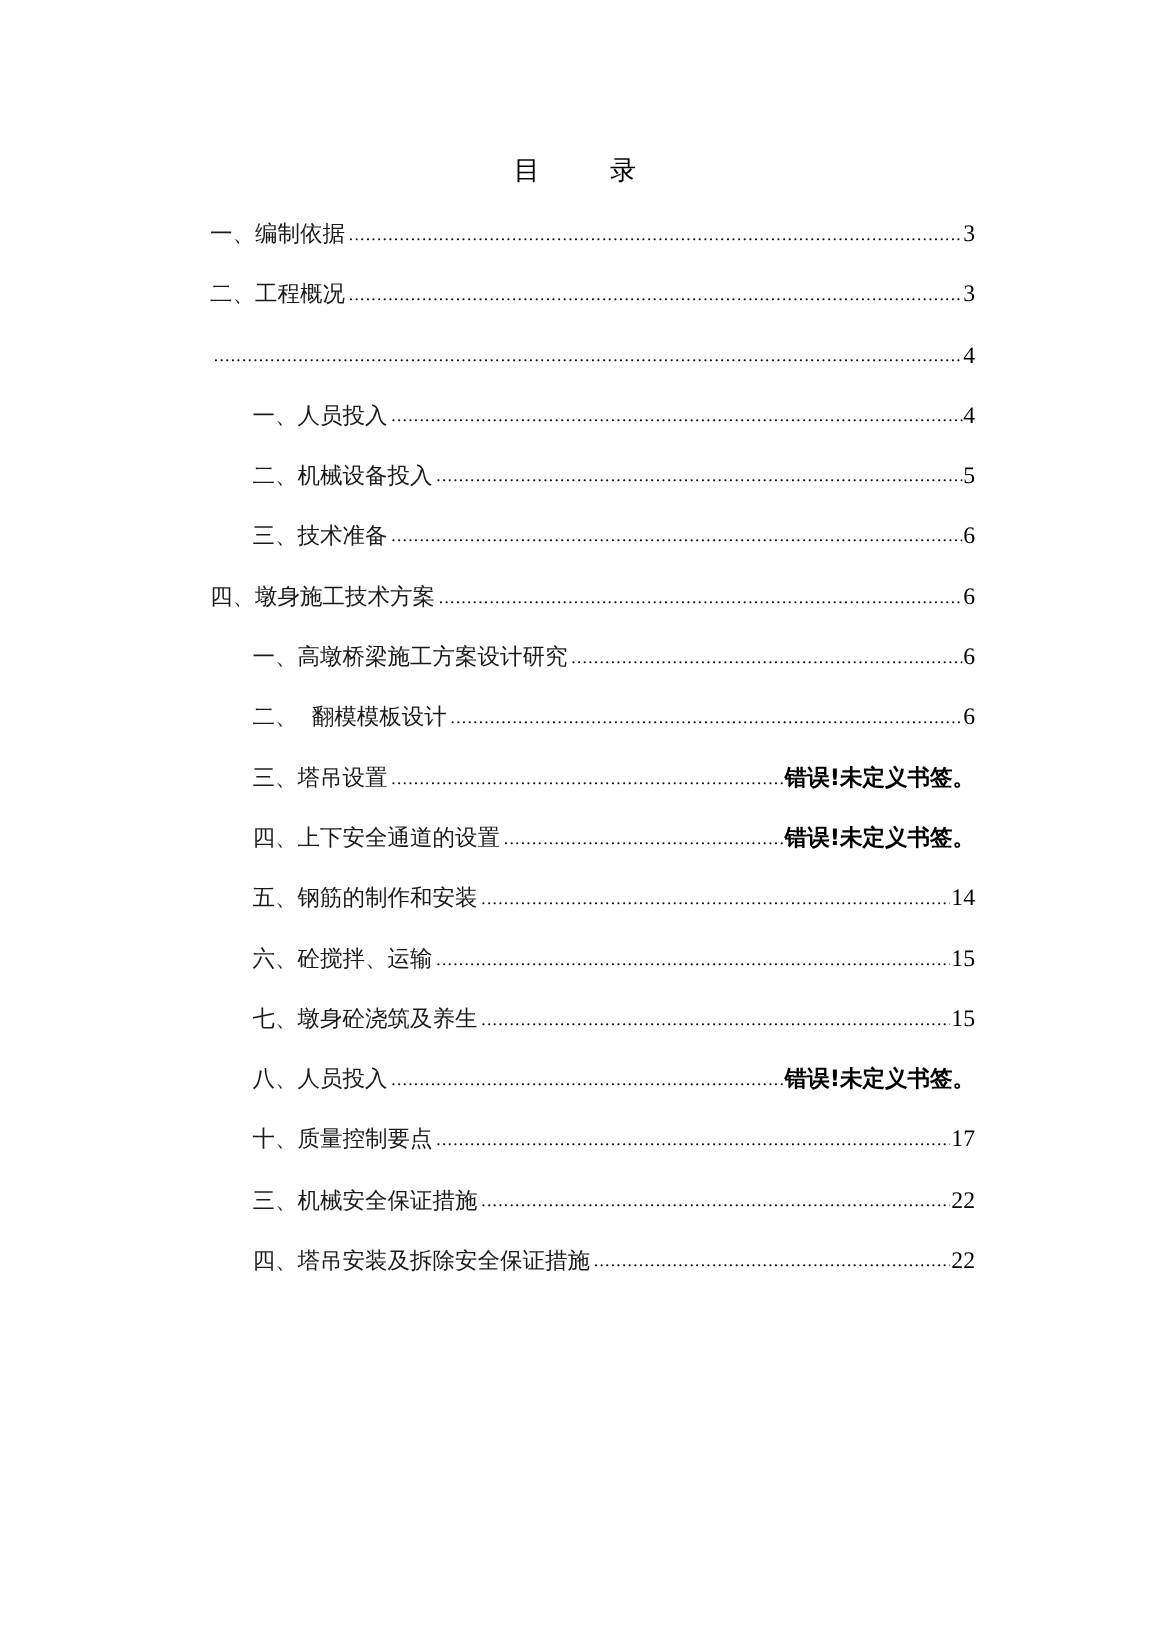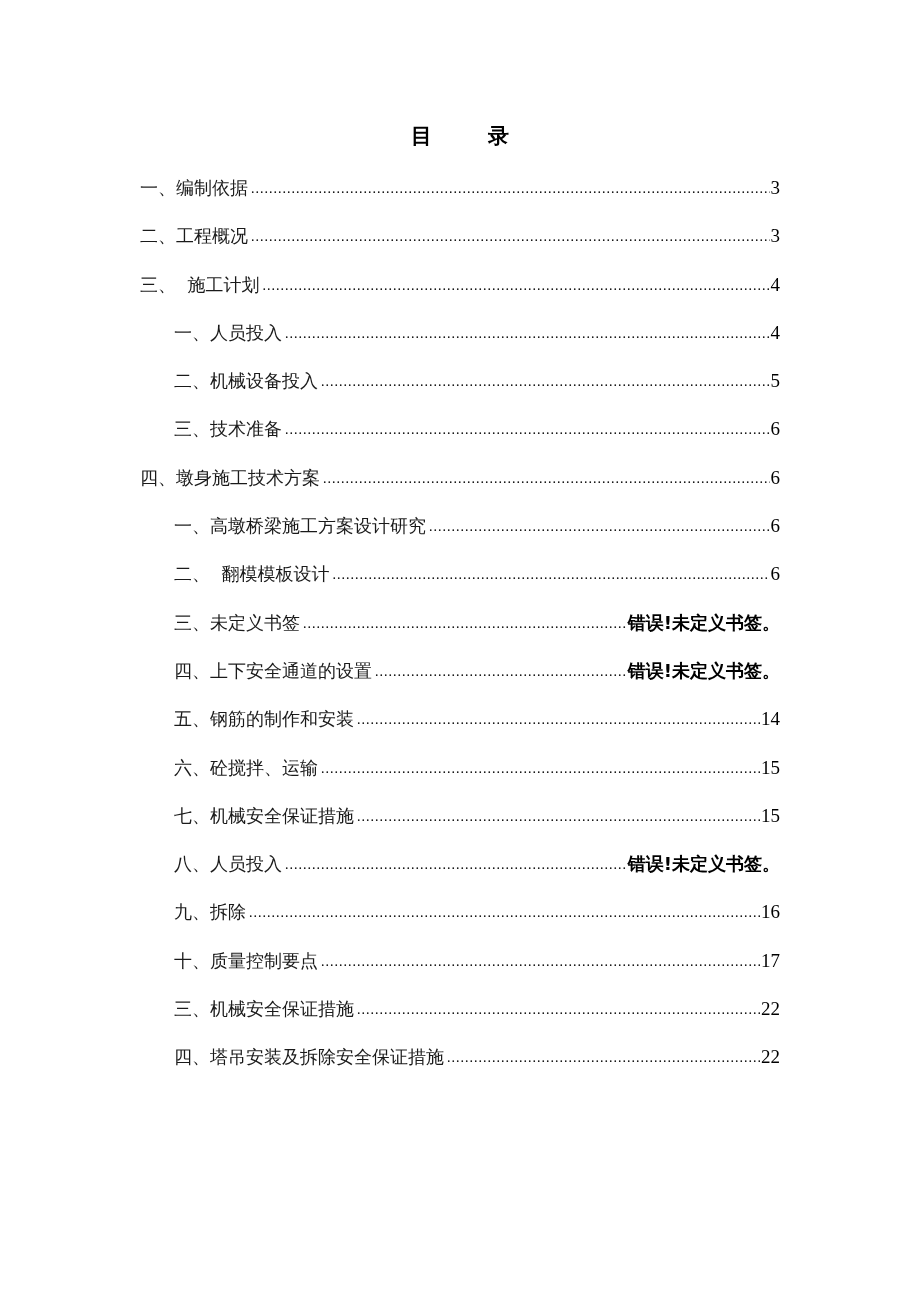--- a/index.html
+++ b/index.html
@@ -22,39 +22,40 @@
       height: 1302px;
       background: #ffffff;
     }
     .toc-title {
       position: absolute;
       top: 122px;
       left: 0;
       width: 920px;
       text-align: center;
       font-size: 21px;
-      font-weight: bold;
+      font-weight: normal;
       letter-spacing: 0;
       font-family: "DejaVu Sans", sans-serif;
     }
     .toc-title span { display: inline-block; }
     .toc-title .gap { width: 56px; }
     .toc-list {
       position: absolute;
       top: 164px;
       left: 140px;
       width: 640px;
     }
     .toc-row {
       display: flex;
       align-items: baseline;
       height: 48.3px;
       font-size: 19px;
       line-height: 48.3px;
       white-space: nowrap;
+      margin-left: 28px;
     }
     .toc-row.level-2 { padding-left: 34px; }
     .toc-label {
       flex: 0 0 auto;
       font-family: "DejaVu Sans", sans-serif;
       font-size: 18px;
       color: #1a1a1a;
     }
     .toc-leader {
       flex: 1 1 auto;
@@ -94,21 +95,20 @@
       <span class="toc-label">一、编制依据</span>
       <span class="toc-leader"></span>
       <span class="toc-page">3</span>
     </div>
     <div class="toc-row level-1">
       <span class="toc-label">二、工程概况</span>
       <span class="toc-leader"></span>
       <span class="toc-page">3</span>
     </div>
     <div class="toc-row level-1">
-      <span class="toc-label" style="white-space:pre">三、  施工计划</span>
       <span class="toc-leader"></span>
       <span class="toc-page">4</span>
     </div>
     <div class="toc-row level-2">
       <span class="toc-label">一、人员投入</span>
       <span class="toc-leader"></span>
       <span class="toc-page">4</span>
     </div>
     <div class="toc-row level-2">
       <span class="toc-label">二、机械设备投入</span>
@@ -129,53 +129,48 @@
       <span class="toc-label">一、高墩桥梁施工方案设计研究</span>
       <span class="toc-leader"></span>
       <span class="toc-page">6</span>
     </div>
     <div class="toc-row level-2">
       <span class="toc-label" style="white-space:pre">二、  翻模模板设计</span>
       <span class="toc-leader"></span>
       <span class="toc-page">6</span>
     </div>
     <div class="toc-row level-2">
-      <span class="toc-label">三、未定义书签</span>
+      <span class="toc-label">三、塔吊设置</span>
       <span class="toc-leader"></span>
       <span class="toc-page error">错误!未定义书签。</span>
     </div>
     <div class="toc-row level-2">
       <span class="toc-label">四、上下安全通道的设置</span>
       <span class="toc-leader"></span>
       <span class="toc-page error">错误!未定义书签。</span>
     </div>
     <div class="toc-row level-2">
       <span class="toc-label">五、钢筋的制作和安装</span>
       <span class="toc-leader"></span>
       <span class="toc-page">14</span>
     </div>
     <div class="toc-row level-2">
       <span class="toc-label">六、砼搅拌、运输</span>
       <span class="toc-leader"></span>
       <span class="toc-page">15</span>
     </div>
     <div class="toc-row level-2">
-      <span class="toc-label">七、机械安全保证措施</span>
+      <span class="toc-label">七、墩身砼浇筑及养生</span>
       <span class="toc-leader"></span>
       <span class="toc-page">15</span>
     </div>
     <div class="toc-row level-2">
       <span class="toc-label">八、人员投入</span>
       <span class="toc-leader"></span>
       <span class="toc-page error">错误!未定义书签。</span>
-    </div>
-    <div class="toc-row level-2">
-      <span class="toc-label">九、拆除</span>
-      <span class="toc-leader"></span>
-      <span class="toc-page">16</span>
     </div>
     <div class="toc-row level-2">
       <span class="toc-label">十、质量控制要点</span>
       <span class="toc-leader"></span>
       <span class="toc-page">17</span>
     </div>
     <div class="toc-row level-2">
       <span class="toc-label">三、机械安全保证措施</span>
       <span class="toc-leader"></span>
       <span class="toc-page">22</span>

